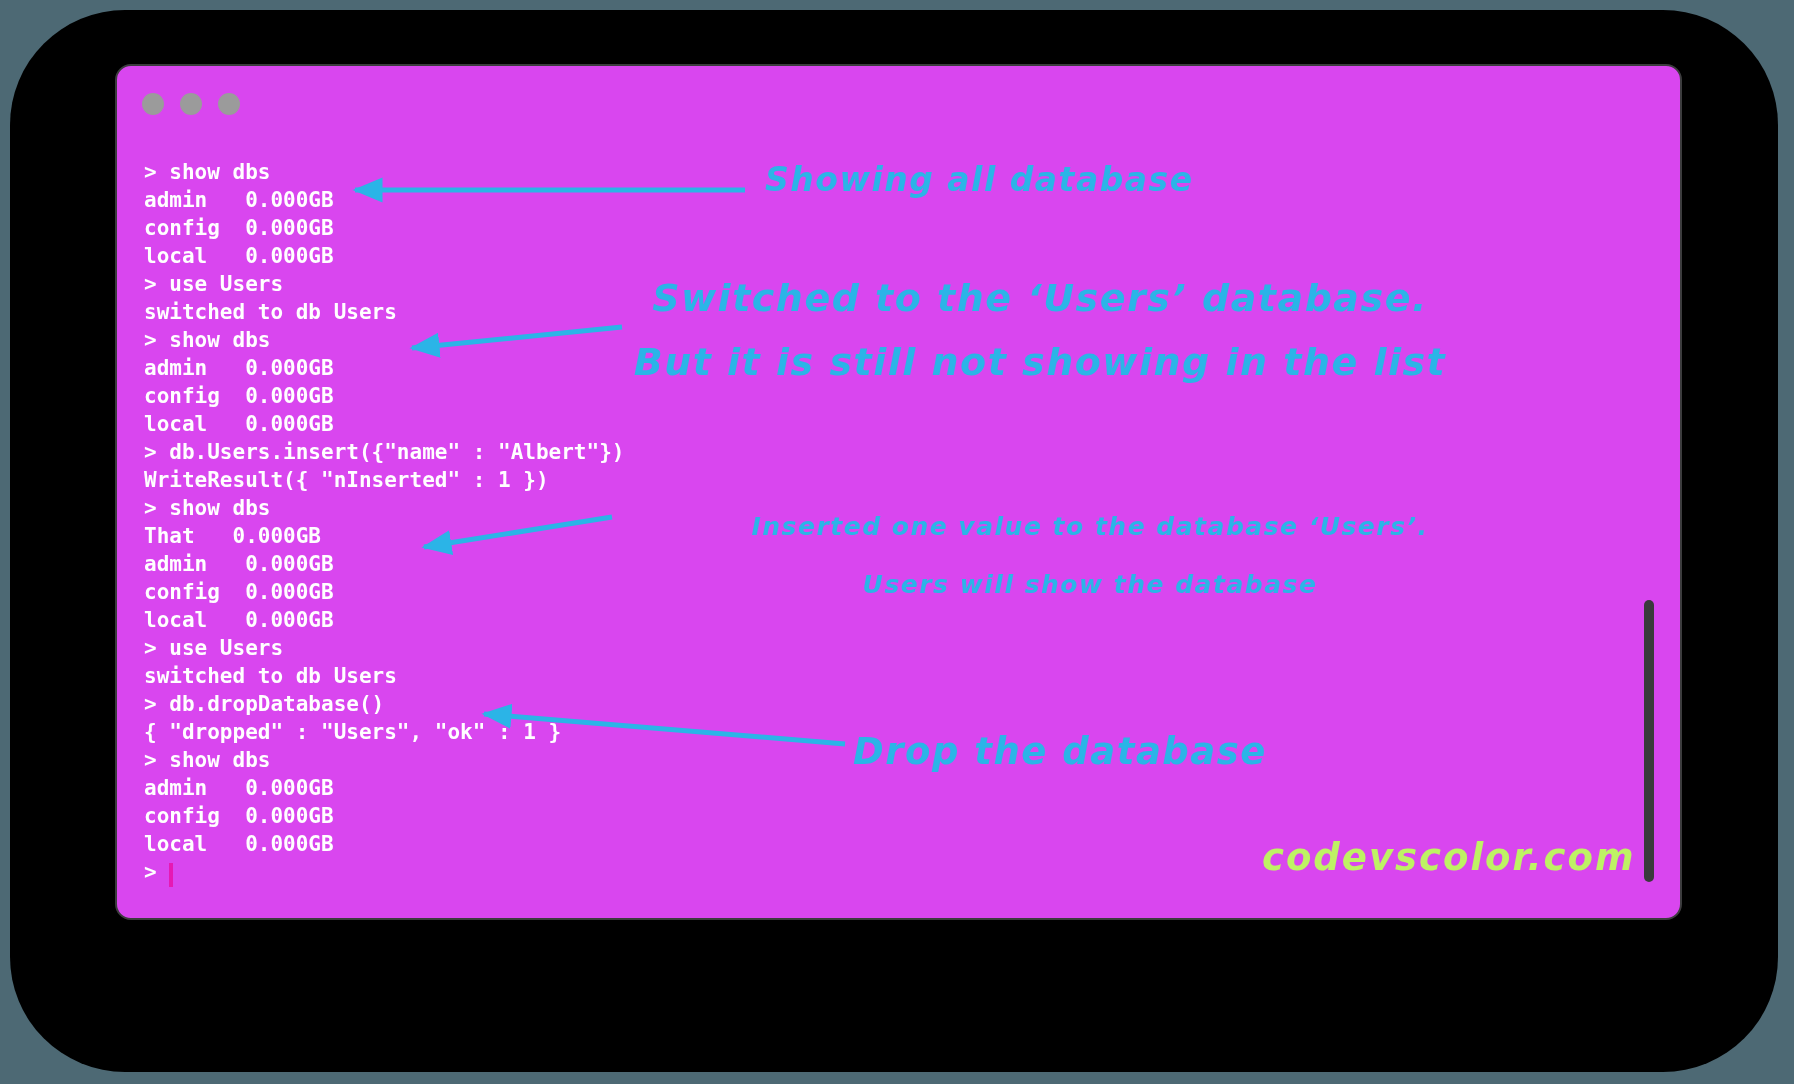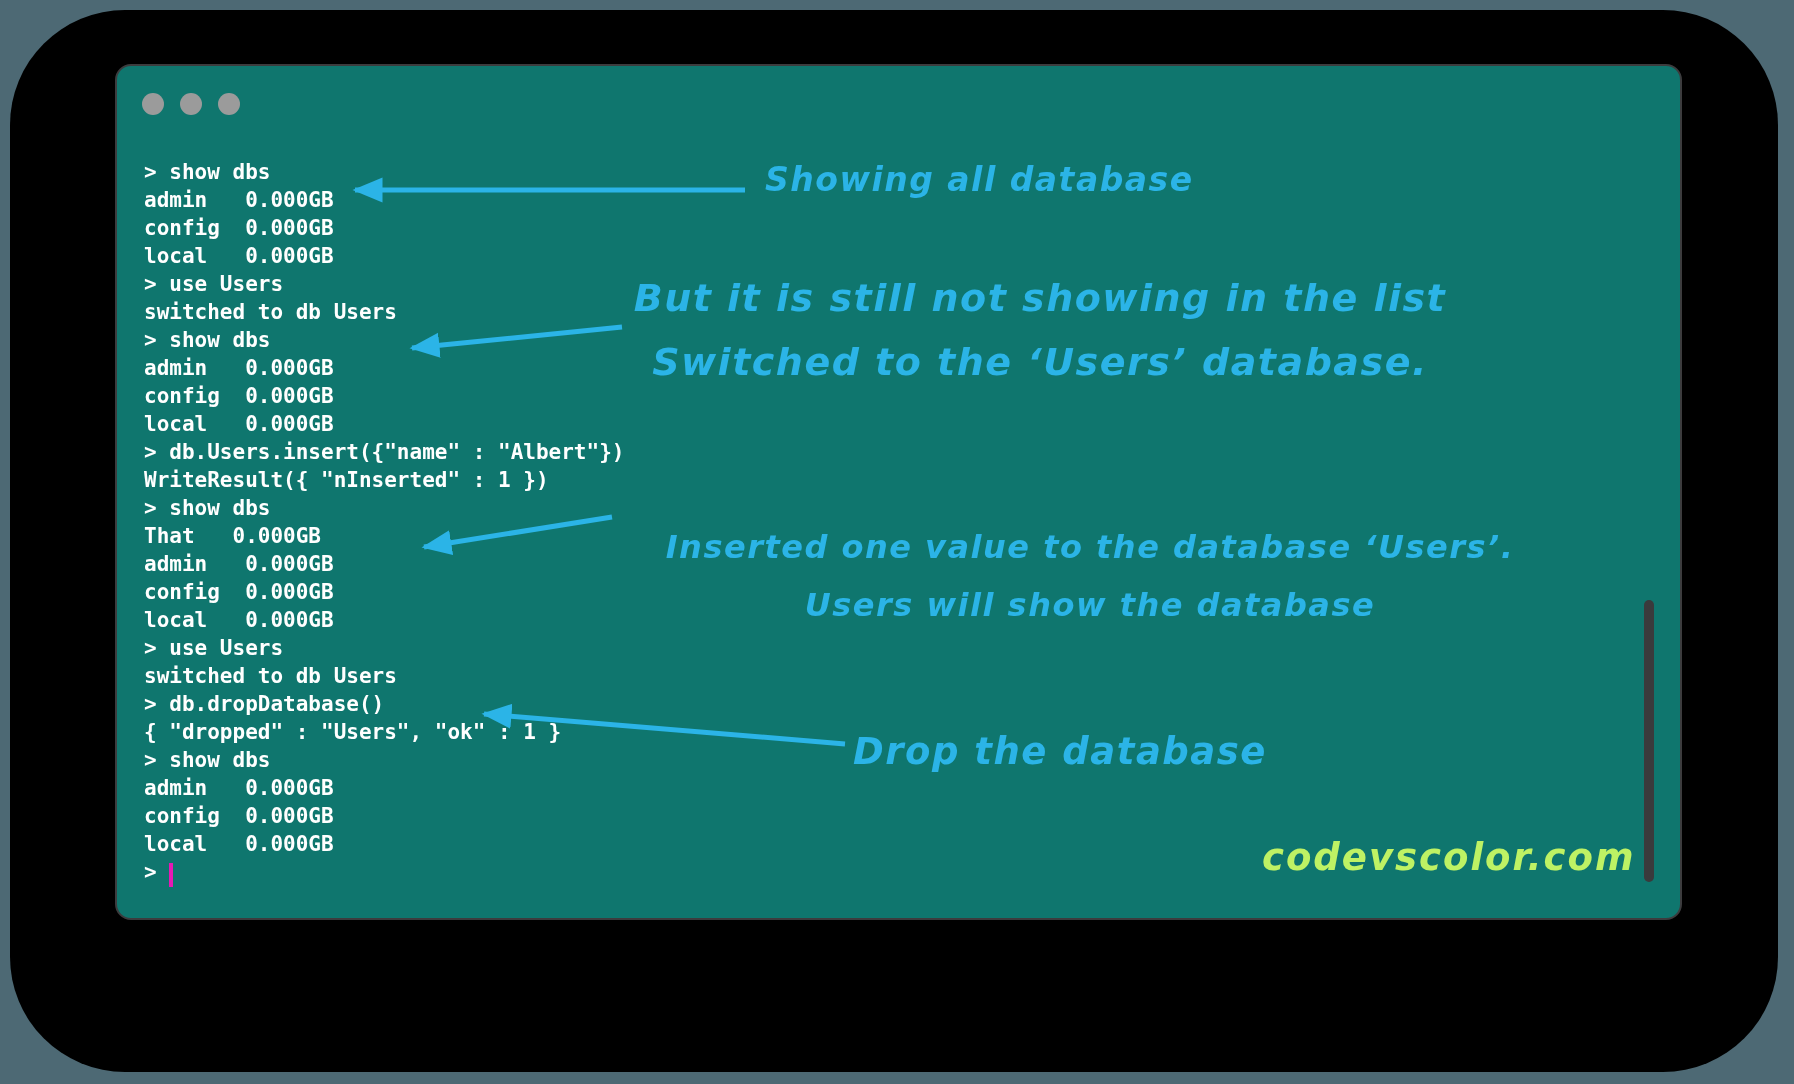--- a/index.html
+++ b/index.html
@@ -14,21 +14,21 @@
     position: absolute;
     left: 10px; top: 10px;
     width: 1768px; height: 1062px;
     background: #000;
     border-radius: 115px;
   }
   .window {
     position: absolute;
     left: 115px; top: 64px;
     width: 1567px; height: 856px;
-    background: #0f766e;
+    background: #d946ef;
     border: 2px solid #3c3c3e;
     border-radius: 16px;
   }
   .titlebar {
     position: absolute;
     left: 25px; top: 27px;
     display: flex;
     gap: 16px;
   }
   .dot {
@@ -67,21 +67,21 @@
   }
   .annotation {
     position: absolute;
     color: #2bb4e7;
     font-style: italic;
     font-weight: 600;
     letter-spacing: 1.5px;
   }
   .ann-1 { left: 765px; top: 160px; font-size: 33px; }
   .ann-2 { left: 600px; top: 266px; width: 880px; text-align: center; font-size: 38px; line-height: 64px; }
-  .ann-3 { left: 640px; top: 498px; width: 900px; text-align: center; font-size: 32px; line-height: 58px; margin-top: 20px; }
+  .ann-3 { left: 640px; top: 498px; width: 900px; text-align: center; font-size: 25px; line-height: 58px; }
   .ann-4 { left: 853px; top: 730px; font-size: 37px; }
   .watermark {
     position: absolute;
     left: 1262px; top: 836px;
     font-size: 37px;
     font-style: italic;
     font-weight: 600;
     letter-spacing: 2px;
     color: #bef264;
   }
@@ -134,22 +134,22 @@
   </div>
 
   <div class="scroll-thumb"></div>
 </div>
 
 <div class="annotation ann-1">
   <div>Showing all database</div>
 </div>
 
 <div class="annotation ann-2">
+  <div>Switched to the ‘Users’ database.</div>
   <div>But it is still not showing in the list</div>
-  <div>Switched to the ‘Users’ database.</div>
 </div>
 
 <div class="annotation ann-3">
   <div>Inserted one value to the database ‘Users’.</div>
   <div>Users will show the database</div>
 </div>
 
 <div class="annotation ann-4">
   <div>Drop the database</div>
 </div>

